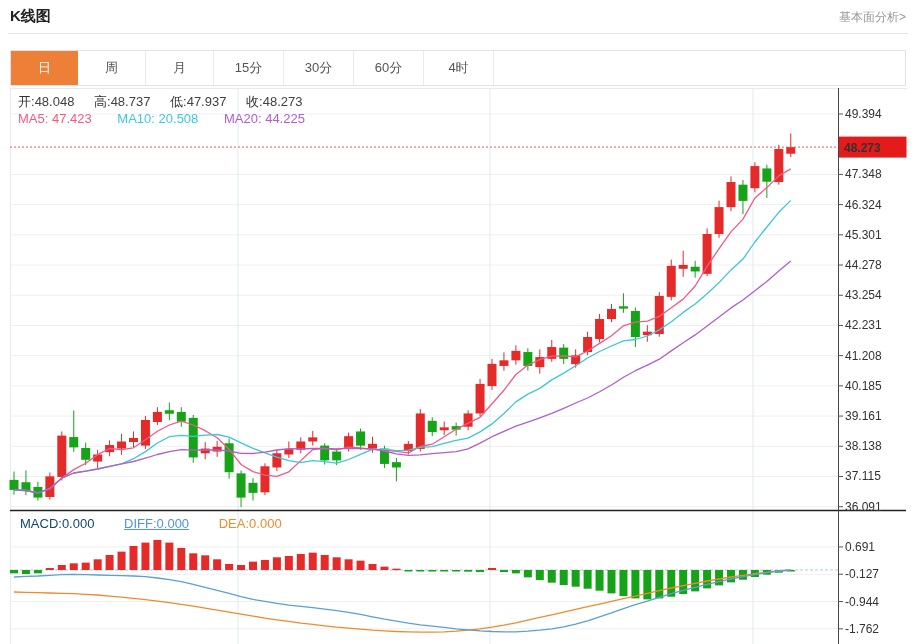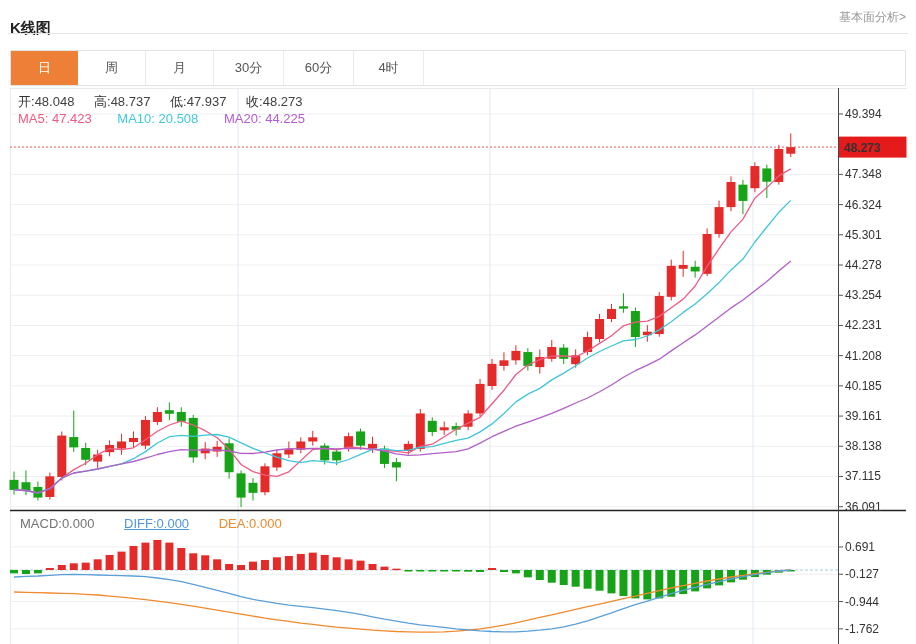--- a/index.html
+++ b/index.html
@@ -1,52 +1,53 @@
 <!DOCTYPE html>
 <html><head>
 <meta charset="utf-8">
 <style>
   html,body{margin:0;padding:0;background:#fff;width:916px;height:644px;overflow:hidden;
     font-family:"Liberation Sans","DejaVu Sans",sans-serif;}
   #app{position:relative;width:916px;height:644px;background:#fff;}
-  .page-title{position:absolute;top:19px;left:10px;font-size:15px;font-weight:bold;color:#222;}
+  .page-title{position:absolute;top:7px;left:10px;font-size:15px;font-weight:bold;color:#222;}
   .fund-link{position:absolute;top:9px;right:10px;font-size:12px;color:#999;cursor:pointer;text-decoration:none;}
   .header-divider{position:absolute;top:33px;left:8px;width:900px;border-top:1px solid #e6e6e6;}
   .tabbar{position:absolute;top:50px;left:10px;width:896px;height:36px;border:1px solid #e3e3e3;
     box-sizing:border-box;display:flex;background:#fff;}
   .tab{height:100%;display:flex;align-items:center;justify-content:center;font-size:13px;color:#555;
     border-right:1px solid #ebebeb;box-sizing:border-box;cursor:pointer;}
   .tab.active{background:#ee7f37;color:#fff;border-right:none;}
   .chart-box{position:absolute;top:88px;left:10px;width:897px;height:556px;
     border:1px solid #eaeaea;border-bottom:none;border-right:none;box-sizing:border-box;background:#fff;}
   #chart-svg{position:absolute;top:0;left:0;}
   .info-row{position:absolute;top:93px;left:18px;font-size:13px;white-space:nowrap;z-index:3;}
   .info-item{margin-right:16px;}
   .info-label{color:#333;}
   .info-value{color:#404040;}
   .ma-row{position:absolute;top:111px;left:18px;font-size:13px;white-space:nowrap;z-index:3;}
   .ma-item{margin-right:22px;}
   .ma5{color:#f5597f;} .ma10{color:#3ec9dc;} .ma20{color:#b45cd0;}
   .macd-row{position:absolute;top:516px;left:20px;font-size:13px;white-space:nowrap;z-index:3;}
   .macd-item{margin-right:26px;}
-  .macd-m{color:#737373;} .macd-diff{color:#4f95dd;text-decoration:underline;} .macd-dea{color:#f08a2b;}
+  .macd-m{color:#0c4a6e;} .macd-diff{color:#4f95dd;text-decoration:underline;} .macd-dea{color:#f08a2b;}
   svg text{font-family:"Liberation Sans","DejaVu Sans",sans-serif;font-size:12px;fill:#333;}
 </style>
 </head>
 <body>
 
 <div id="app">
   <div class="page-title">K线图</div>
   <a class="fund-link">基本面分析&gt;</a>
   <div class="header-divider"></div>
 
   <div class="tabbar">
       <div class="tab active" style="width: 67px;">日</div>
       <div class="tab" style="width: 68px;">周</div>
       <div class="tab" style="width: 68px;">月</div>
+      <div class="tab" style="width: 70px;">15分</div>
       <div class="tab" style="width: 70px;">30分</div>
       <div class="tab" style="width: 70px;">60分</div>
       <div class="tab" style="width: 70px;">4时</div>
     </div>
 
   <div class="chart-box"></div>
   <svg id="chart-svg" width="916" height="644">
       <line x1="10.5" y1="88.5" x2="906.5" y2="88.5" stroke="#eaeaea" stroke-width="1"></line>
       <line x1="10.5" y1="88" x2="10.5" y2="644" stroke="#eaeaea" stroke-width="1"></line>
       <line x1="10" y1="114" x2="838" y2="114" stroke="#efefef" stroke-width="1"></line>

